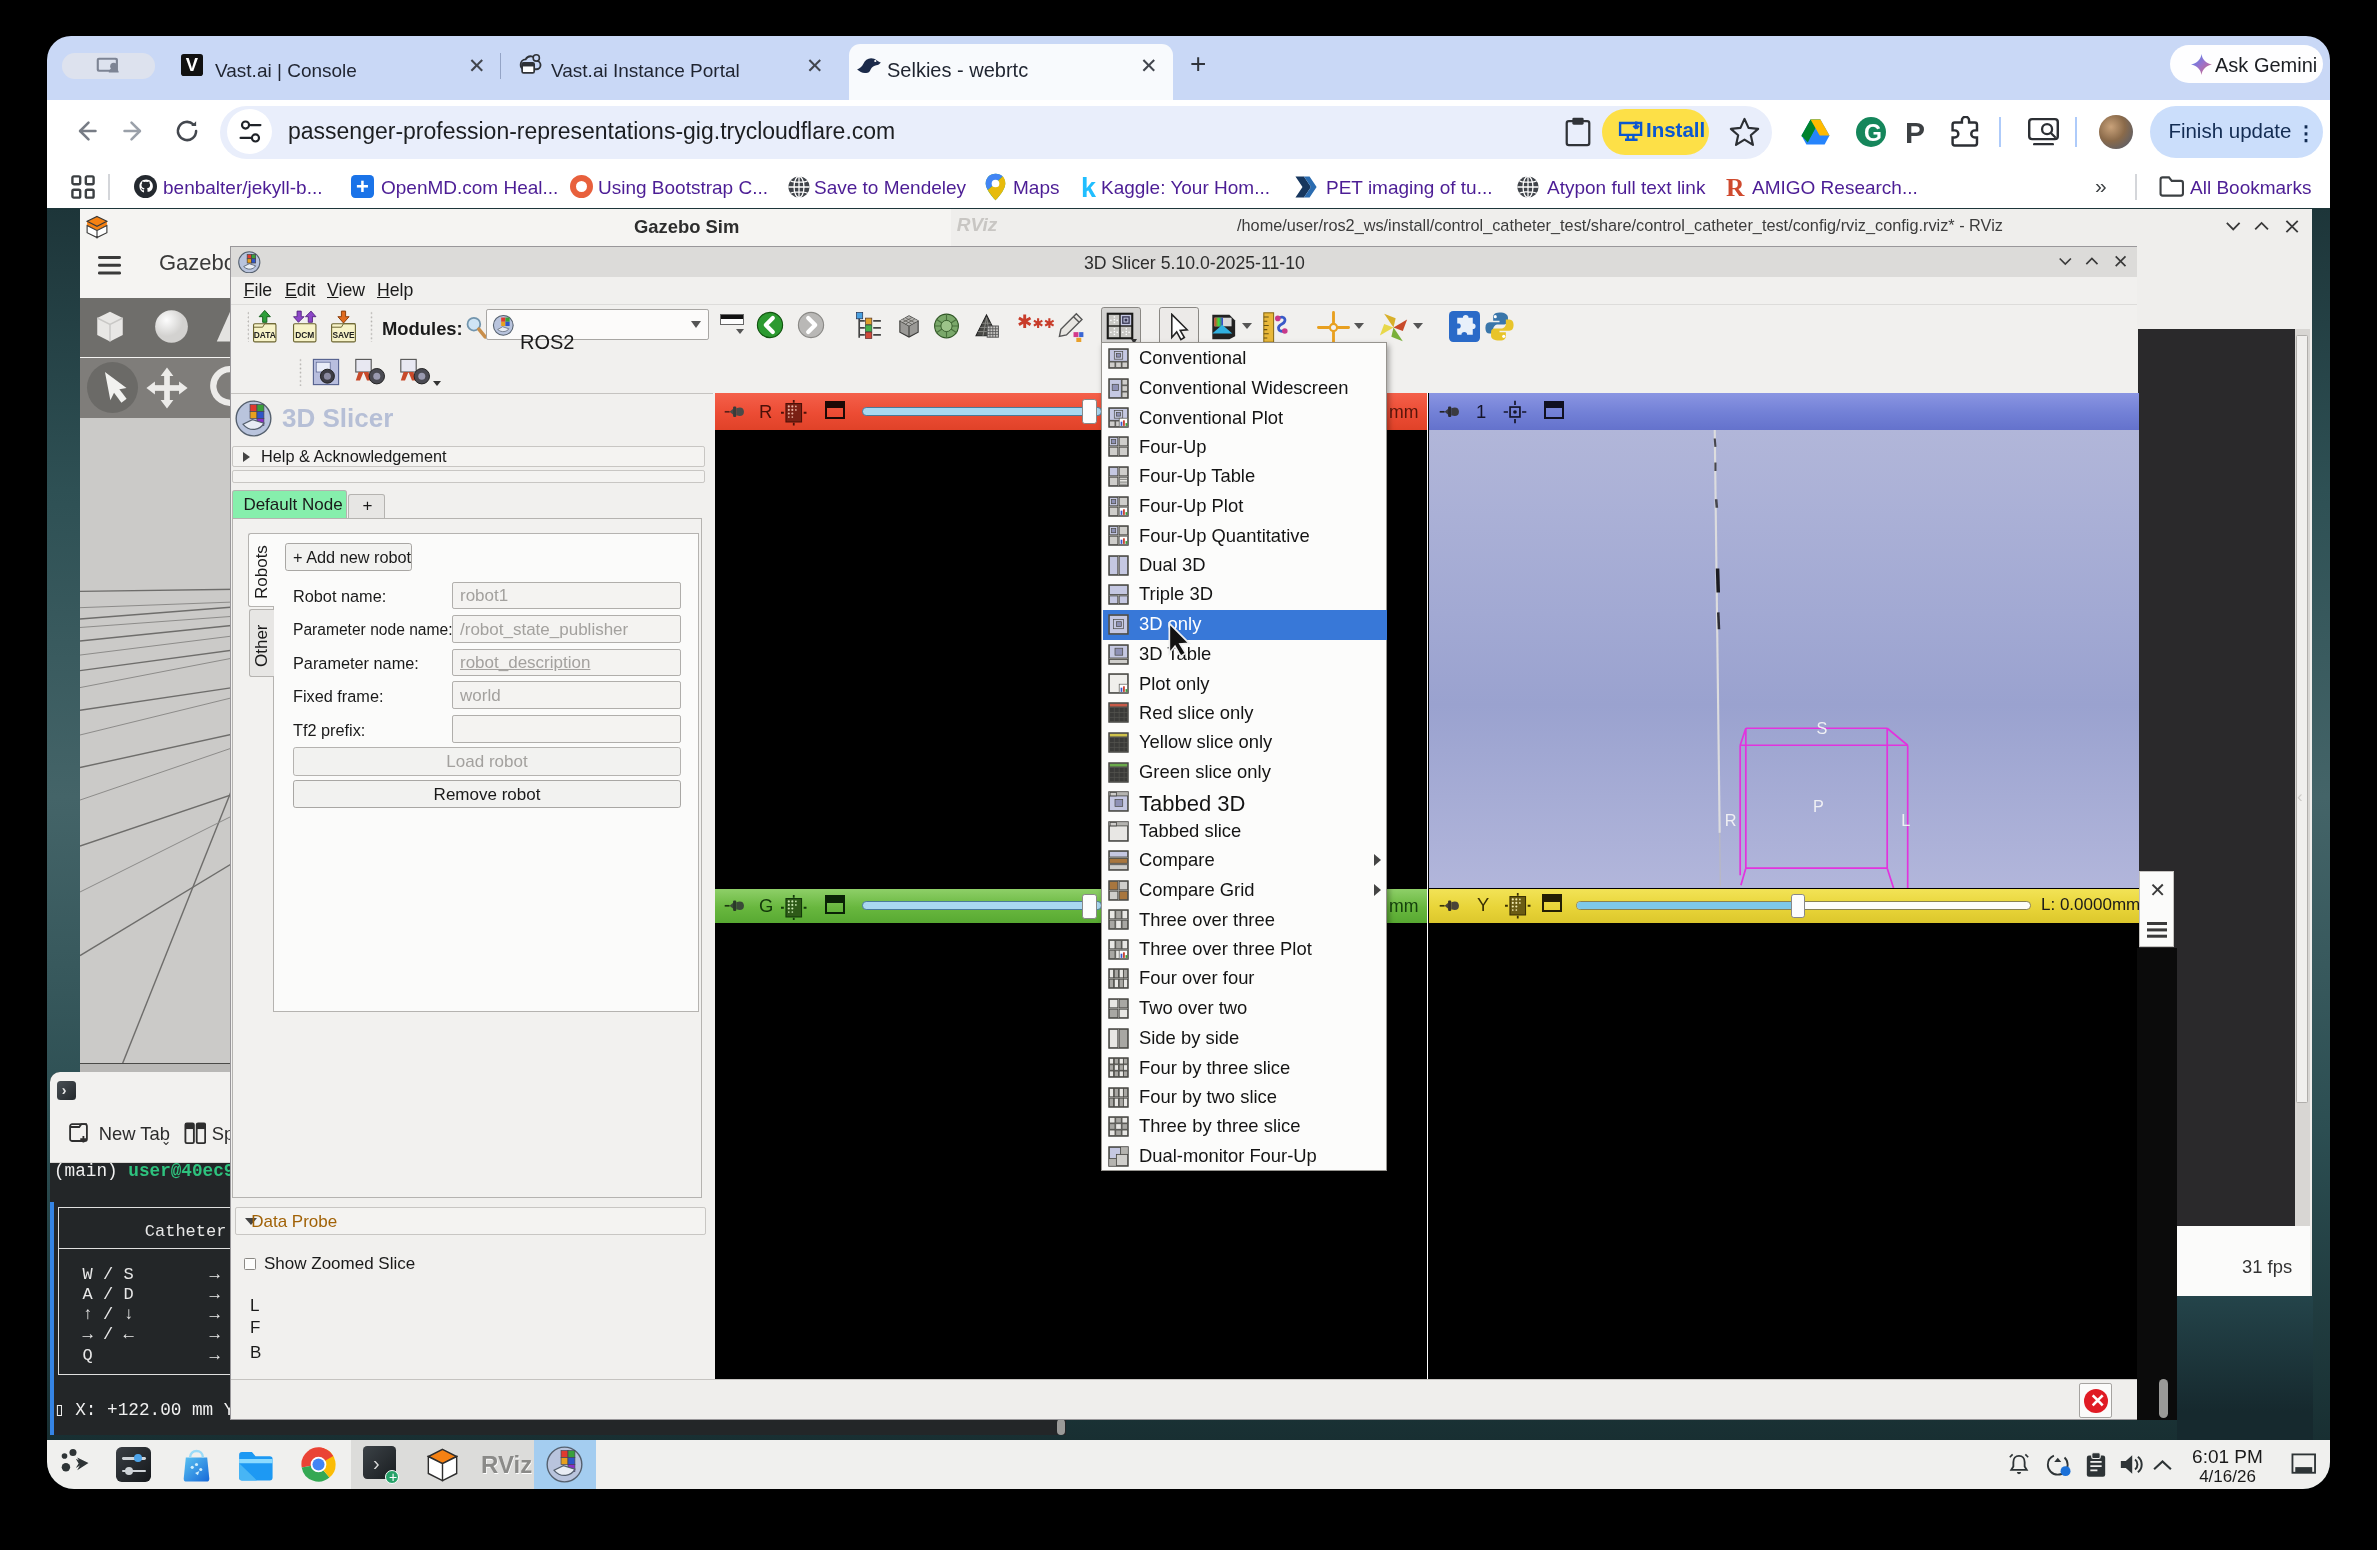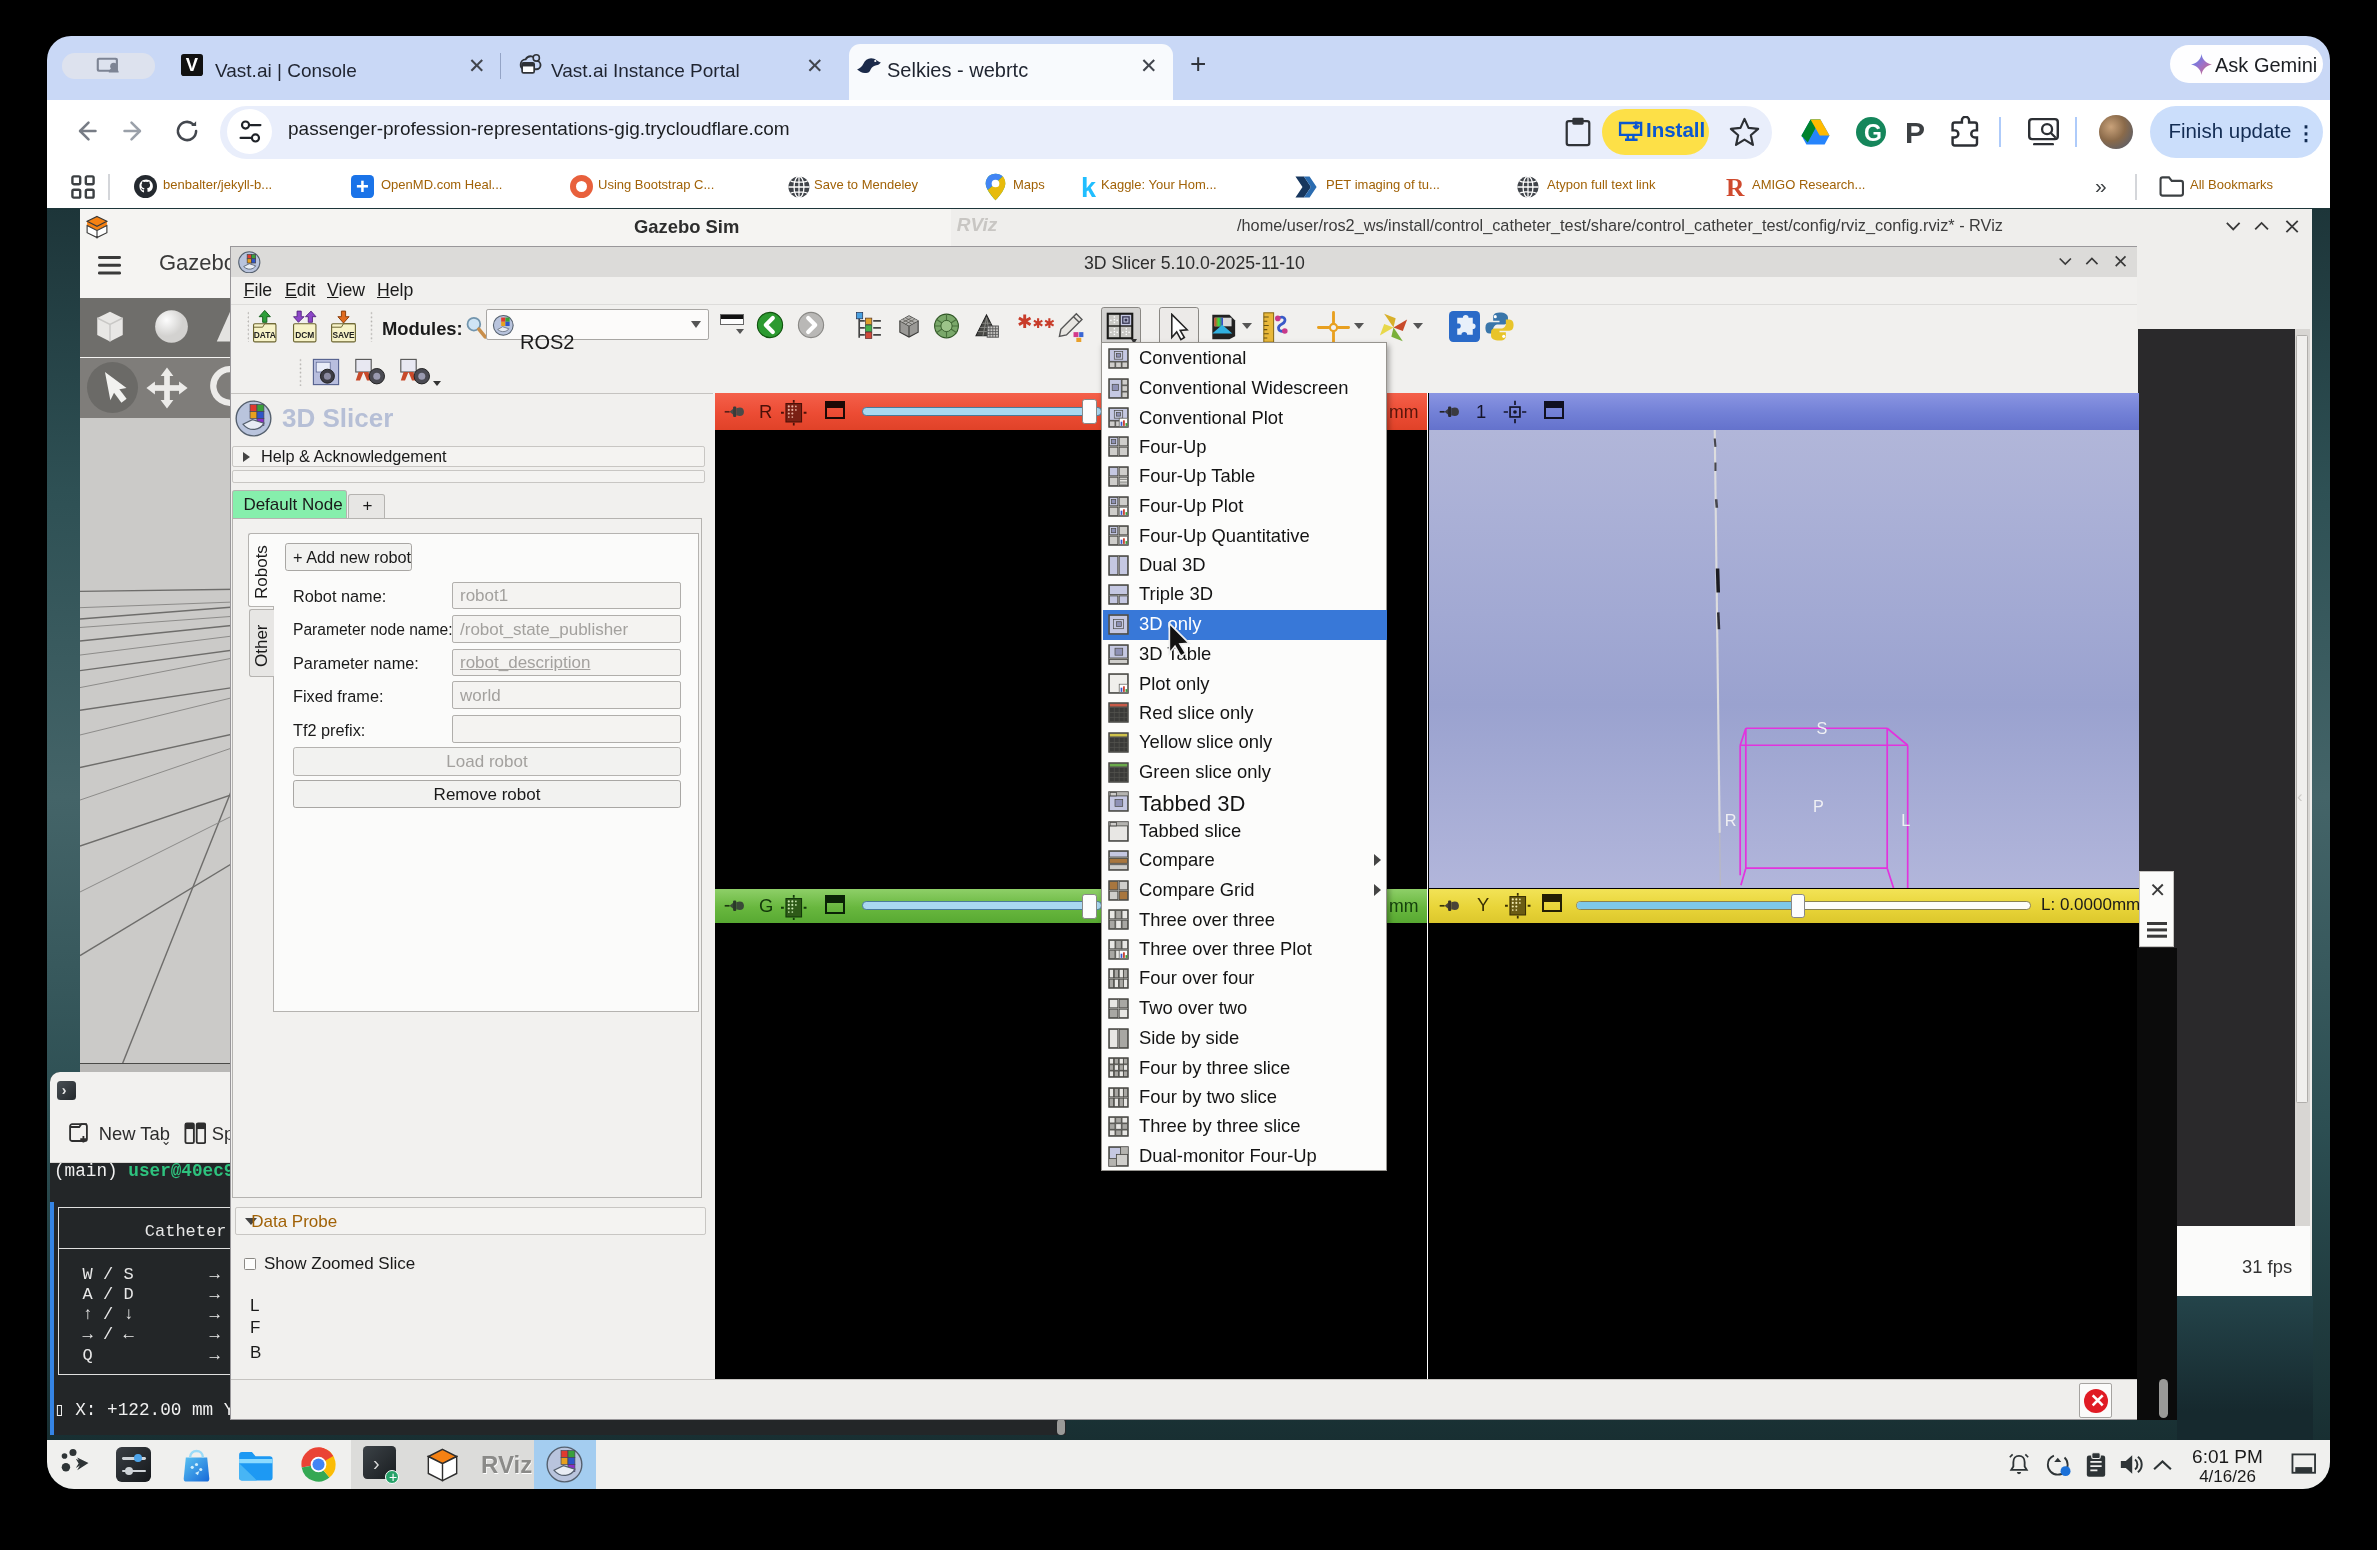--- a/index.html
+++ b/index.html
@@ -5,21 +5,21 @@
 * { margin:0; padding:0; box-sizing:border-box; }
 html,body { width:2377px; height:1550px; background:#000; font-family:"Liberation Sans",sans-serif; overflow:hidden; }
 #stage { position:absolute; left:0; top:0; width:2377px; height:1550px; background:#000; }
 .abs { position:absolute; }
 
 
 #tabstrip { left:47px; top:36px; width:2283px; height:64px; background:#c9d8f6; border-radius:24px 24px 0 0; }
 #toolbar { left:47px; top:100px; width:2283px; height:64px; background:#ffffff; }
 #bookmarks { left:47px; top:164px; width:2283px; height:44px; background:#ffffff; }
 .tabtxt { font-size:19px; color:#1f2430; white-space:nowrap; }
-.bmtxt { font-size:13px; color:#a16207; white-space:nowrap; }
+.bmtxt { font-size:19px; color:#4c1d95; white-space:nowrap; }
 .tclose { font-size:21px; color:#42464e; }
 
 
 #desktop { left:47px; top:208px; width:2283px; height:1281px; border-radius:0 0 27px 27px; overflow:hidden;
   background:linear-gradient(180deg,#1d3539 0%,#2e5054 22%,#446468 46%,#2c4e52 72%,#152a2d 100%); }
 
 
 #gzwin { left:33px; top:0.7px; width:877px; height:863px; background:#f5f4f2; }
 .gz-shapes { position:absolute; left:0; top:89px; width:100%; height:59px; background:#6f6e6b; }
 .gz-trans  { position:absolute; left:0; top:149px; width:100%; height:60px; background:#7f7d7a; }
@@ -107,21 +107,21 @@
       </svg>
 
   <div class="abs" style="left:173px;top:5.7px;width:1552px;height:53px;background:#e9eefb;border-radius:27px;">
     <div class="abs" style="left:7px;top:3.5px;width:45px;height:45px;background:#fff;border-radius:50%;"></div>
     <svg class="abs" style="left:17px;top:12.7px;" width="27" height="27" viewBox="0 0 38 38">
           <circle cx="12" cy="10" r="5" fill="none" stroke="#1f2328" stroke-width="3"></circle>
           <path d="M19 10h14" stroke="#1f2328" stroke-width="3" stroke-linecap="round"></path>
           <circle cx="26" cy="28" r="5" fill="none" stroke="#1f2328" stroke-width="3"></circle>
           <path d="M5 28h14" stroke="#1f2328" stroke-width="3" stroke-linecap="round"></path>
         </svg>
-    <div class="abs" style="left:68px;top:12.7px;font-size:19px;color:#1c1e21;">passenger-profession-representations-gig.trycloudflare.com</div>
+    <div class="abs" style="left:68px;top:12.7px;font-size:23px;color:#1c1e21;">passenger-profession-representations-gig.trycloudflare.com</div>
 
     <svg class="abs" style="left:1343px;top:11.3px;" width="30" height="31" viewBox="0 0 42 44">
           <rect x="5" y="6" width="32" height="34" rx="3" fill="none" stroke="#303338" stroke-width="3.2"></rect>
           <rect x="13" y="1" width="16" height="10" rx="2" fill="#303338"></rect>
         </svg>
 
     <div class="abs" style="left:1382px;top:3.5px;width:107px;height:46px;background:#fde047;border-radius:23px;">
       <svg class="abs" style="left:15.6px;top:10.6px;" width="28" height="25.5" viewBox="0 0 40 36">
             <path d="M3 4h30v17H3z" fill="none" stroke="#0b57d0" stroke-width="3.4"></path>
             <path d="M10 28h18M14 21v7h8v-7" fill="none" stroke="#0b57d0" stroke-width="3.4"></path>

